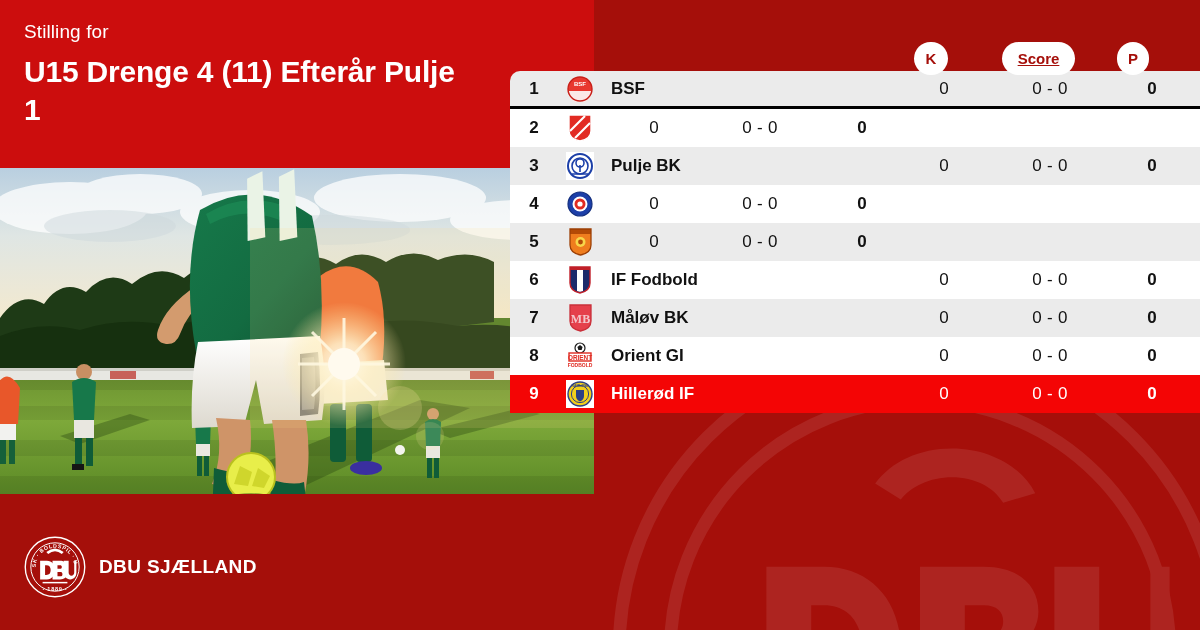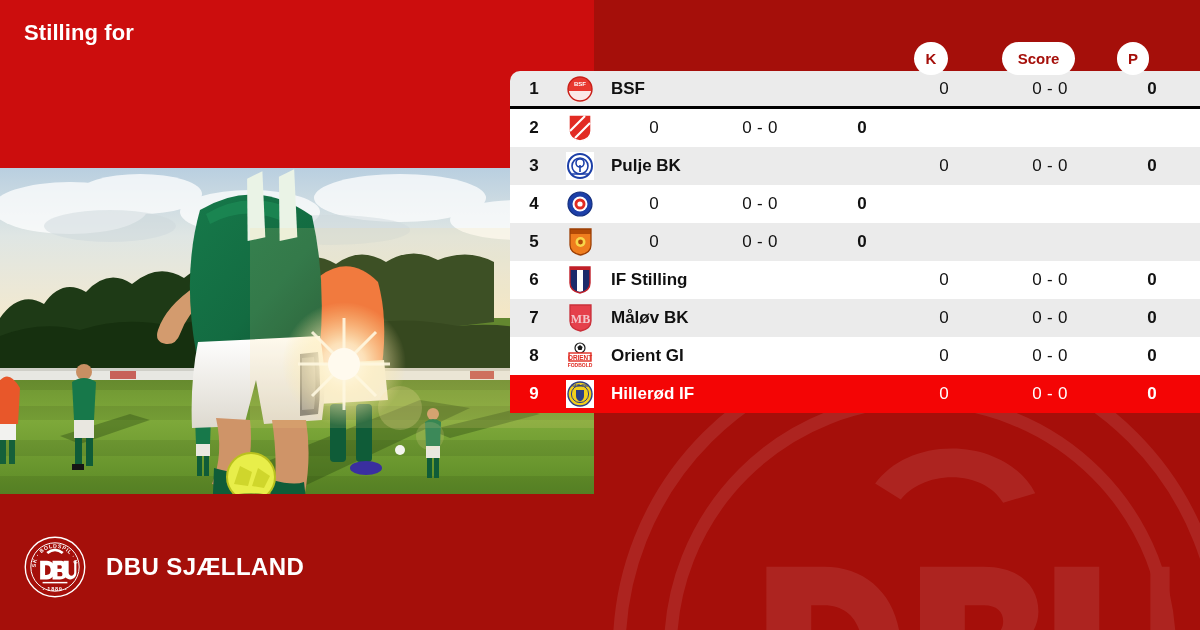--- a/index.html
+++ b/index.html
@@ -27,22 +27,22 @@
   
   #header-band {
     position: absolute;
     left: 0; top: 0;
     width: 594px; height: 168px;
     background: #cc0d0d;
     padding: 22px 0 0 24px;
   }
   #kicker {
     color: #ffffff;
-    font-size: 22px;
-    font-weight: bold;
+    font-size: 19px;
+    font-weight: normal;
     letter-spacing: .1px;
     line-height: 1;
   }
   #page-title {
     color: #ffffff;
     font-size: 30px;
     font-weight: bold;
     line-height: 1.27;
     margin-top: 12px;
     max-width: 440px;
@@ -137,37 +137,37 @@
     color: #a50f0a;
     font-size: 15px;
     font-weight: bold;
     display: flex;
     align-items: center;
     justify-content: center;
     border-radius: 17px;
     z-index: 5;
   }
   #badge-k     { left: 914px; width: 34px; }
-  #badge-score { left: 1002px; width: 73px; }
+  #badge-score { left: 1002px; width: 73px; text-decoration: underline; }
   #badge-p     { left: 1117px; width: 32px; }
 
   
   #footer {
     position: absolute;
     left: 0; bottom: 0;
     width: 1200px; height: 126px;
     display: flex;
     align-items: center;
     padding-left: 24px;
   }
   #footer-logo { width: 62px; height: 62px; flex: 0 0 62px; }
   #footer-name {
-    margin-left: 20px;
+    margin-left: 13px;
     color: #ffffff;
-    font-size: 24px;
+    font-size: 19px;
     font-weight: bold;
     letter-spacing: .4px;
   }
 </style>
 </head>
 <body>
 
 <div id="stage">
 
   <svg id="watermark" viewBox="0 0 200 200">
@@ -180,20 +180,21 @@
       <path d="M100 74 h20 c11 0 17 6 17 14 c0 5 -3 9 -7 11 c5 2 8 6 8 12 c0 9 -7 15 -18 15 h-20 z M114 86 v10 h6 c4 0 6 -2 6 -5 s-2 -5 -6 -5 z M114 106 v12 h7 c5 0 7 -2 7 -6 s-2 -6 -7 -6 z"></path>
       <path d="M142 74 h14 v34 c0 6 3 9 8 9 s8 -3 8 -9 v-34 h6 v34 c0 12 -7 19 -18 19 s-18 -7 -18 -19 z"></path>
       <path d="M62 140 h76 v6 h-76 z"></path>
       <path d="M86 48 c5 -7 14 -11 24 -11 c12 0 22 6 26 14 l-10 3 c-3 -5 -9 -8 -16 -8 c-7 0 -13 3 -16 7 z"></path>
       <circle cx="100" cy="160" r="9"></circle>
     </g>
   </svg>
 
   <div id="header-band">
     <div id="kicker">Stilling for</div>
+    <div id="page-title">U15 Drenge 4 (11) Efterår Pulje 1</div>
   </div>
 
   <div id="photo">
     <svg viewBox="0 0 594 326" preserveAspectRatio="xMidYMid slice" aria-hidden="true">
       <defs>
         <linearGradient id="sky" x1="0" y1="0" x2="0" y2="1">
           <stop offset="0%" stop-color="#b9cfe0"></stop>
           <stop offset="45%" stop-color="#dfe6e4"></stop>
           <stop offset="100%" stop-color="#f3e9cf"></stop>
         </linearGradient>
@@ -448,21 +449,21 @@
     <div class="trow">
       <div class="c-rank">6</div>
       <div class="c-logo">
         <svg width="22" height="28" viewBox="0 0 22 28">
           <path d="M1 1 h20 v16 q0 8 -10 10 q-10 -2 -10 -10 z" fill="#1b2a6b"></path>
           <path d="M8 1 h6 v24 q-3 1.4 -6 0 z" fill="#ffffff"></path>
           <rect x="1" y="1" width="20" height="3" fill="#c01f28"></rect>
           <path d="M1 1 h20 v16 q0 8 -10 10 q-10 -2 -10 -10 z" fill="none" stroke="#c01f28" stroke-width="1.4"></path>
         </svg>
       </div>
-      <div class="c-name">IF Stilling</div>
+      <div class="c-name">IF Fodbold</div>
       <div class="c-k">0</div>
       <div class="c-score">0 - 0</div>
       <div class="c-p">0</div>
     </div>
 
     <div class="trow alt">
       <div class="c-rank">7</div>
       <div class="c-logo">
         <svg width="23" height="28" viewBox="0 0 23 28">
           <path d="M1 1 h21 v16 q0 8 -10.5 10 q-10.5 -2 -10.5 -10 z" fill="#e5404b"></path>

